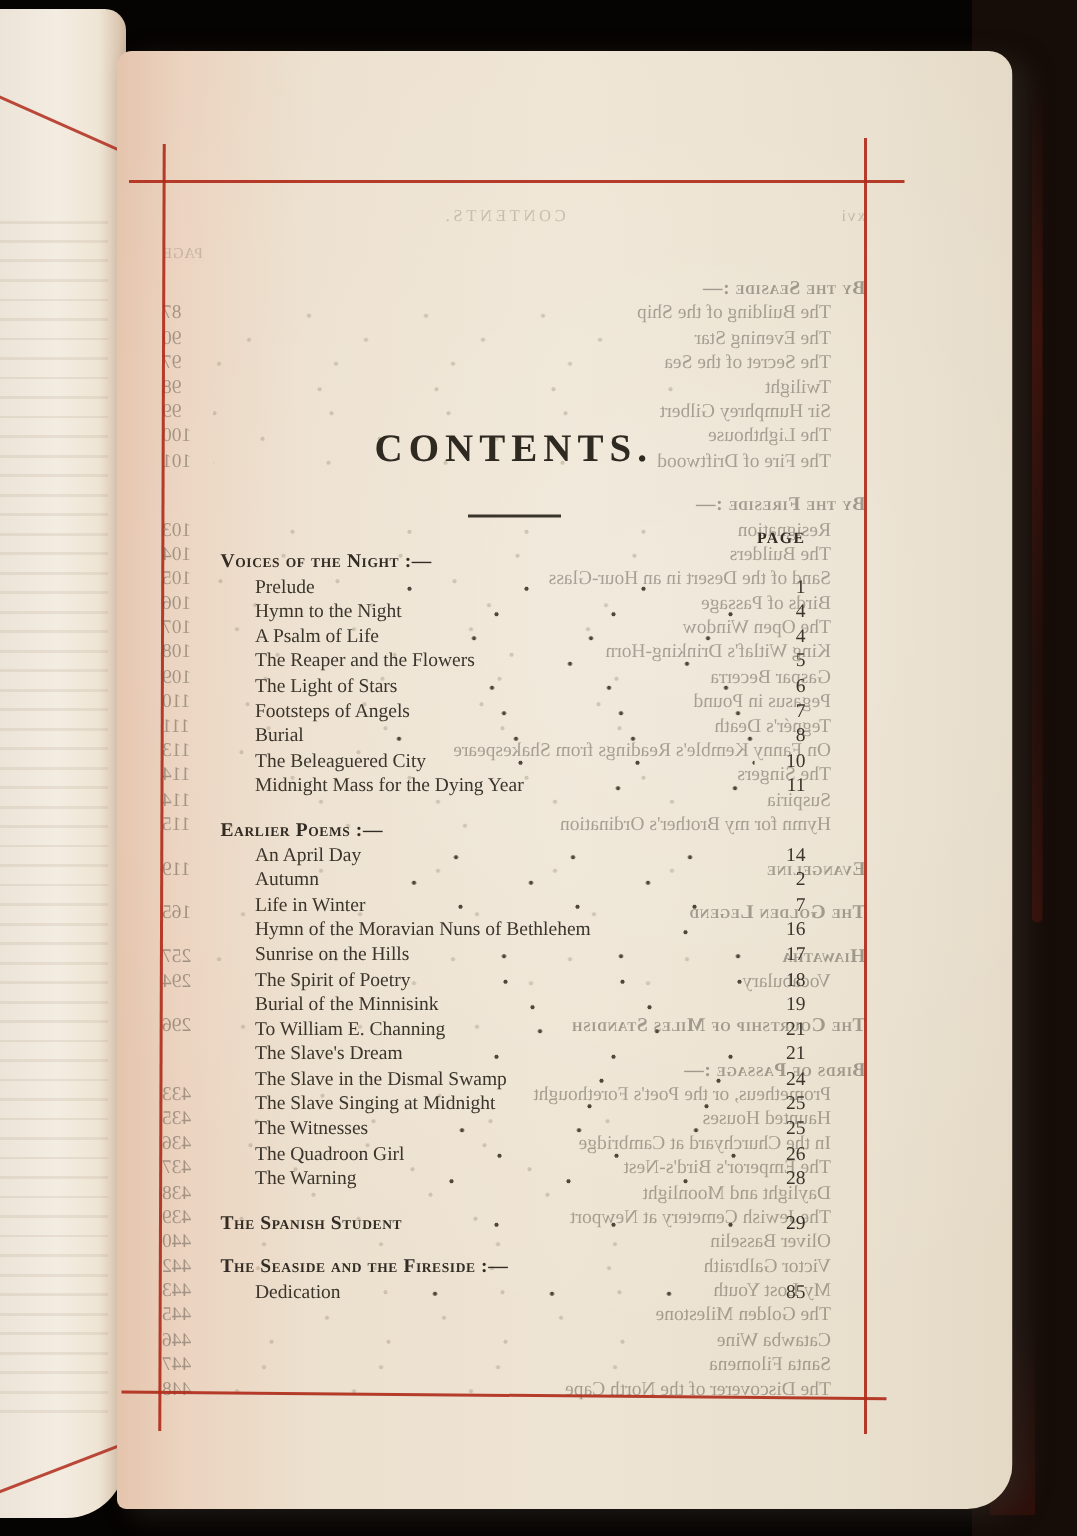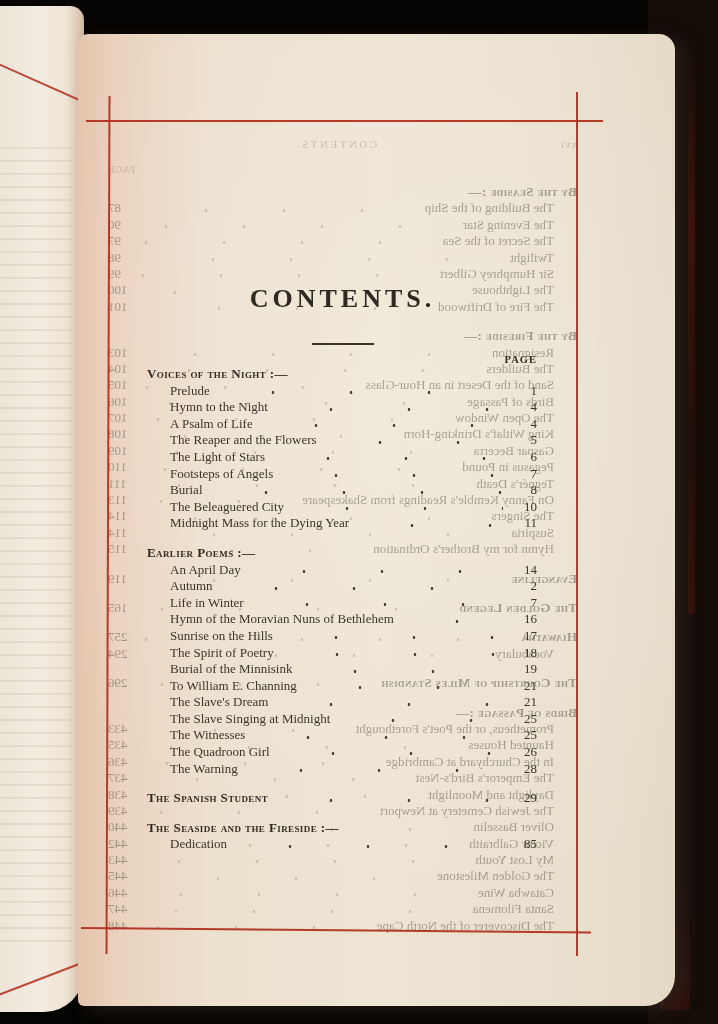--- a/index.html
+++ b/index.html
@@ -404,20 +404,25 @@
           <span class="t">To William E. Channing</span>
           <span class="leader"></span>
           <span class="pnum">21</span>
         </div>
         <div class="row item">
           <span class="t">The Slave's Dream</span>
           <span class="leader"></span>
           <span class="pnum">21</span>
         </div>
         <div class="row item">
+          <span class="t">The Slave in the Dismal Swamp</span>
+          <span class="leader"></span>
+          <span class="pnum">24</span>
+        </div>
+        <div class="row item">
           <span class="t">The Slave Singing at Midnight</span>
           <span class="leader"></span>
           <span class="pnum">25</span>
         </div>
         <div class="row item">
           <span class="t">The Witnesses</span>
           <span class="leader"></span>
           <span class="pnum">25</span>
         </div>
         <div class="row item">

